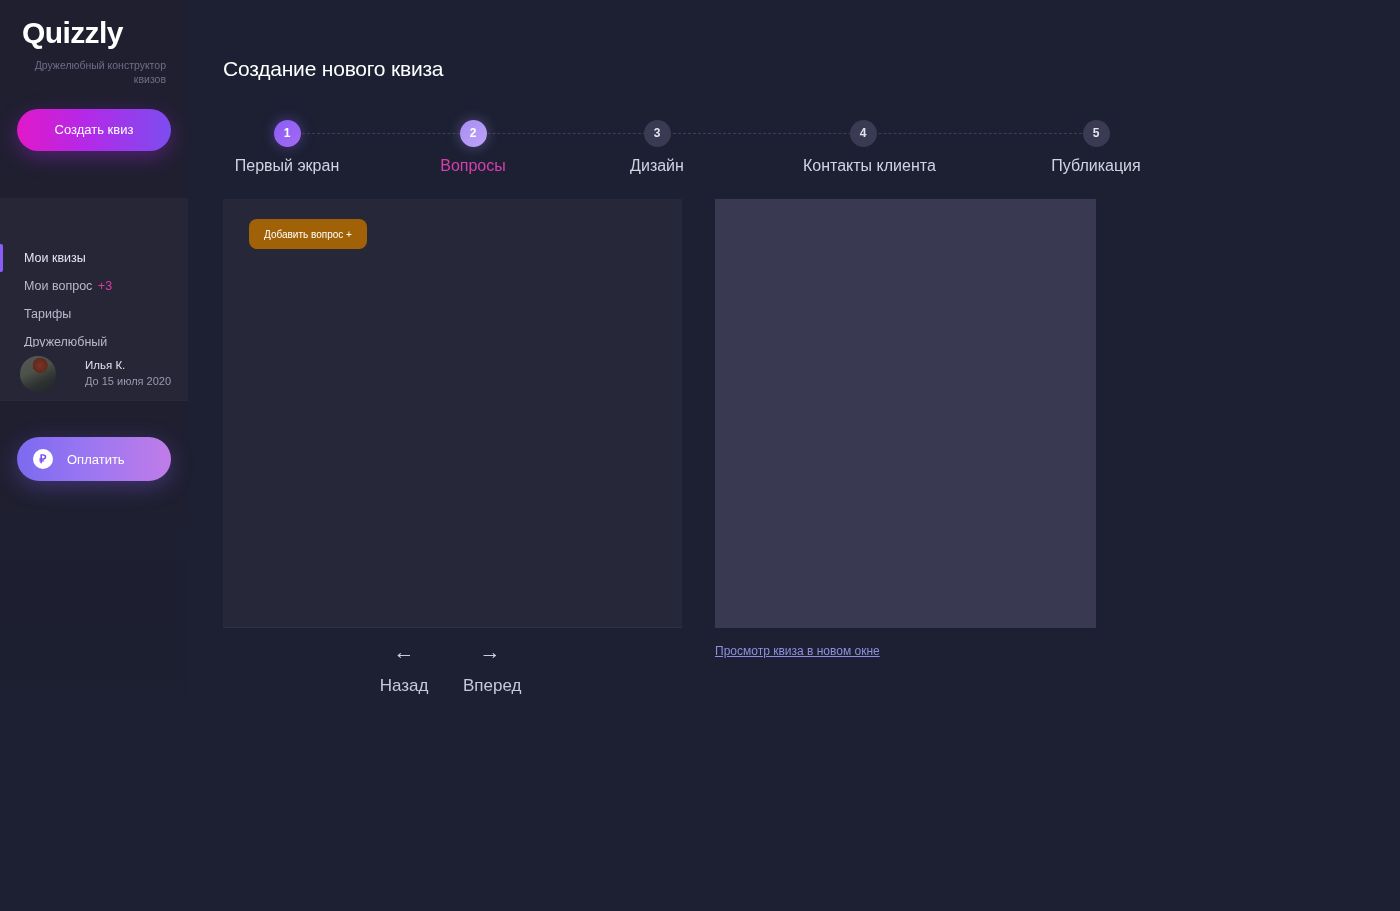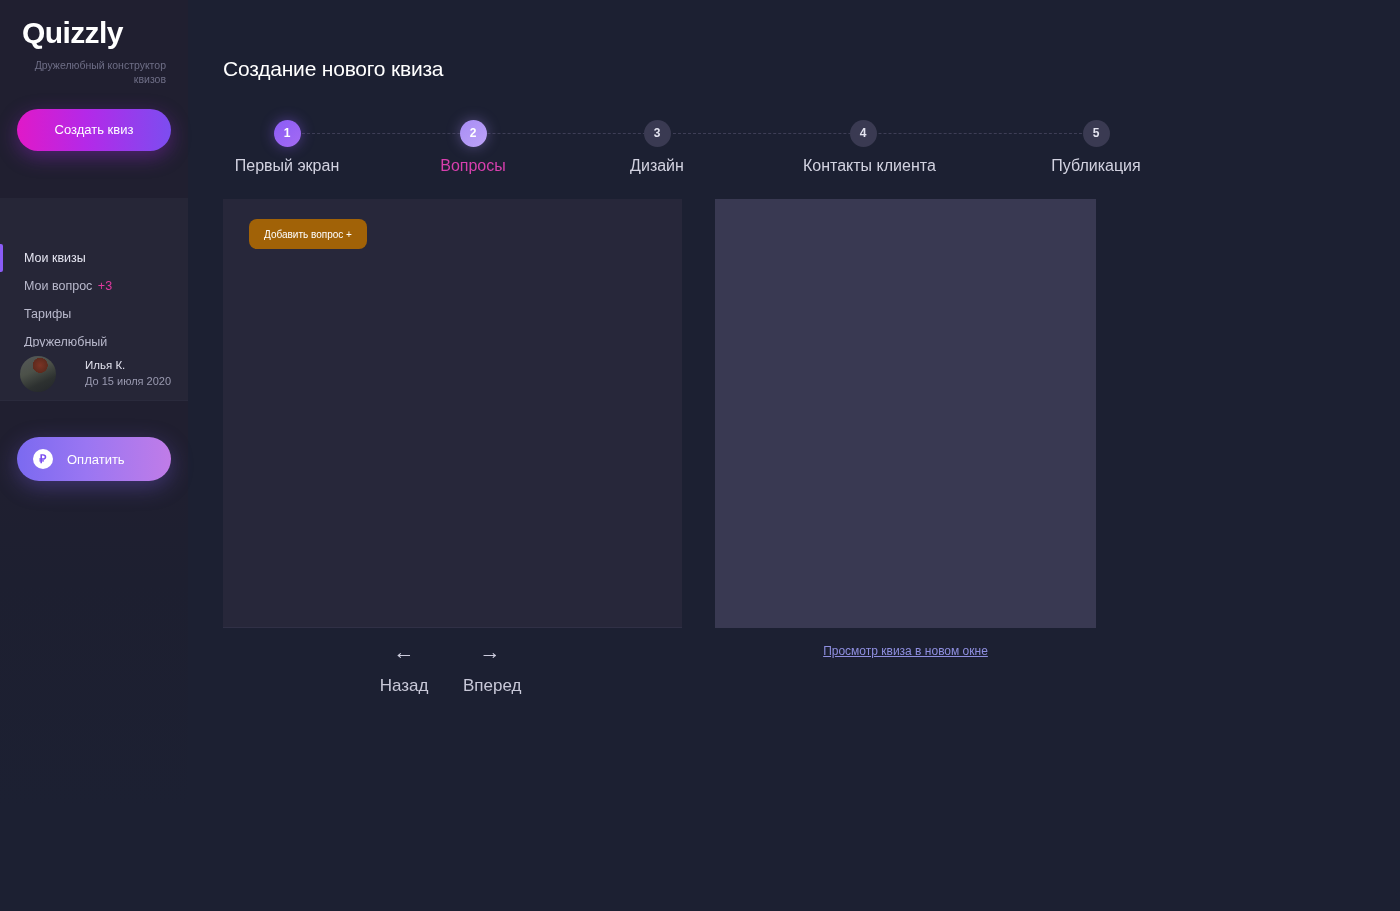--- a/index.html
+++ b/index.html
@@ -275,21 +275,20 @@
     display: block;
     margin-top: 12px;
     font-size: 17px;
     color: #c8c8d8;
   }
 
   .preview-link {
     position: absolute;
     left: 527px; top: 644px;
     width: 381px;
-    text-align: center;
     font-size: 12px;
     color: #8f8fe0;
     text-decoration: underline;
     cursor: pointer;
   }
 </style>
 </head>
 <body>
 
 <div id="sidebar">

